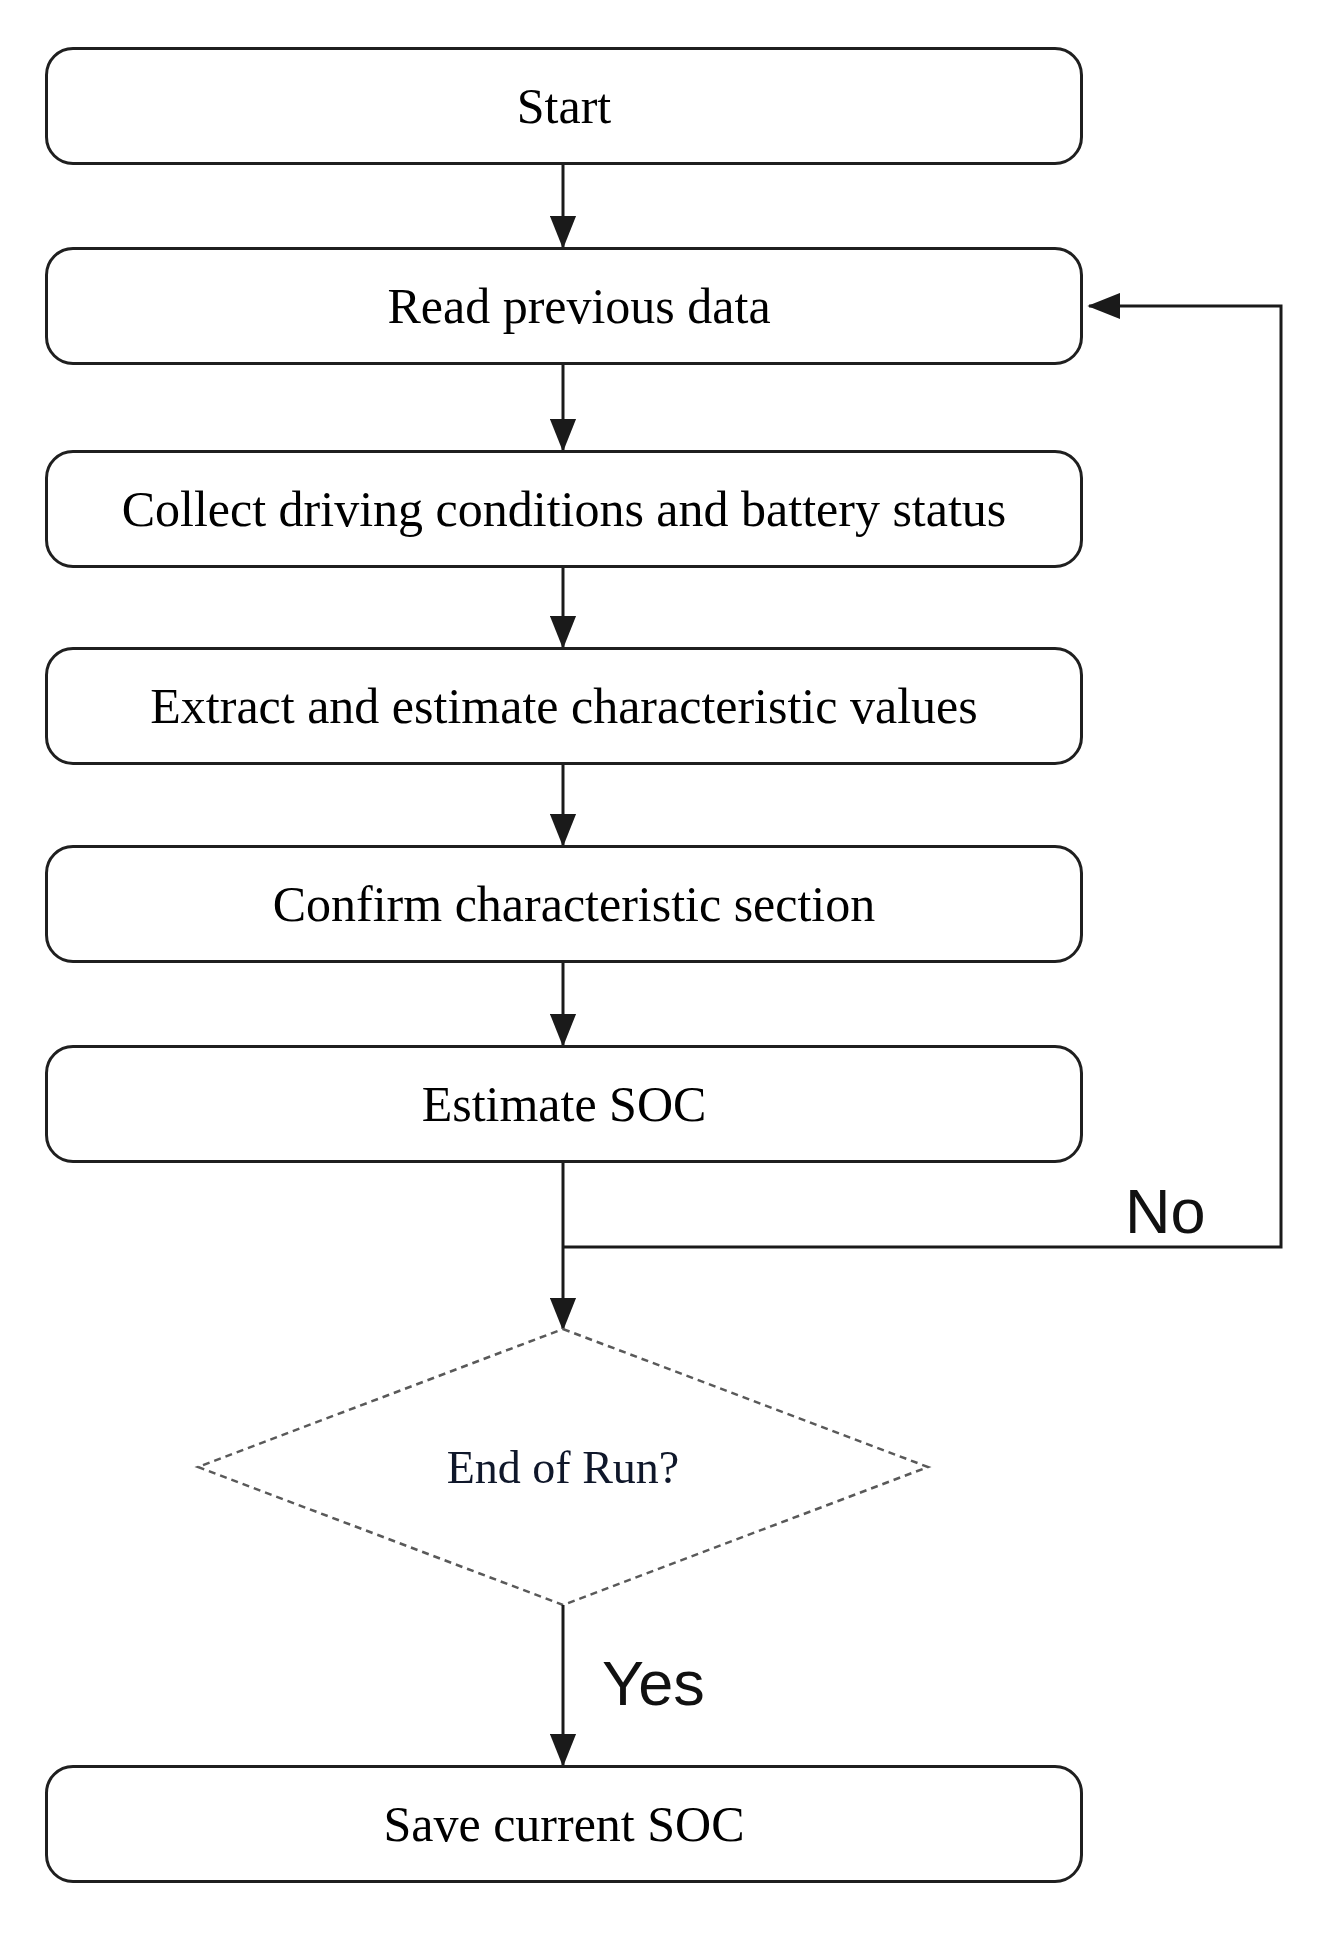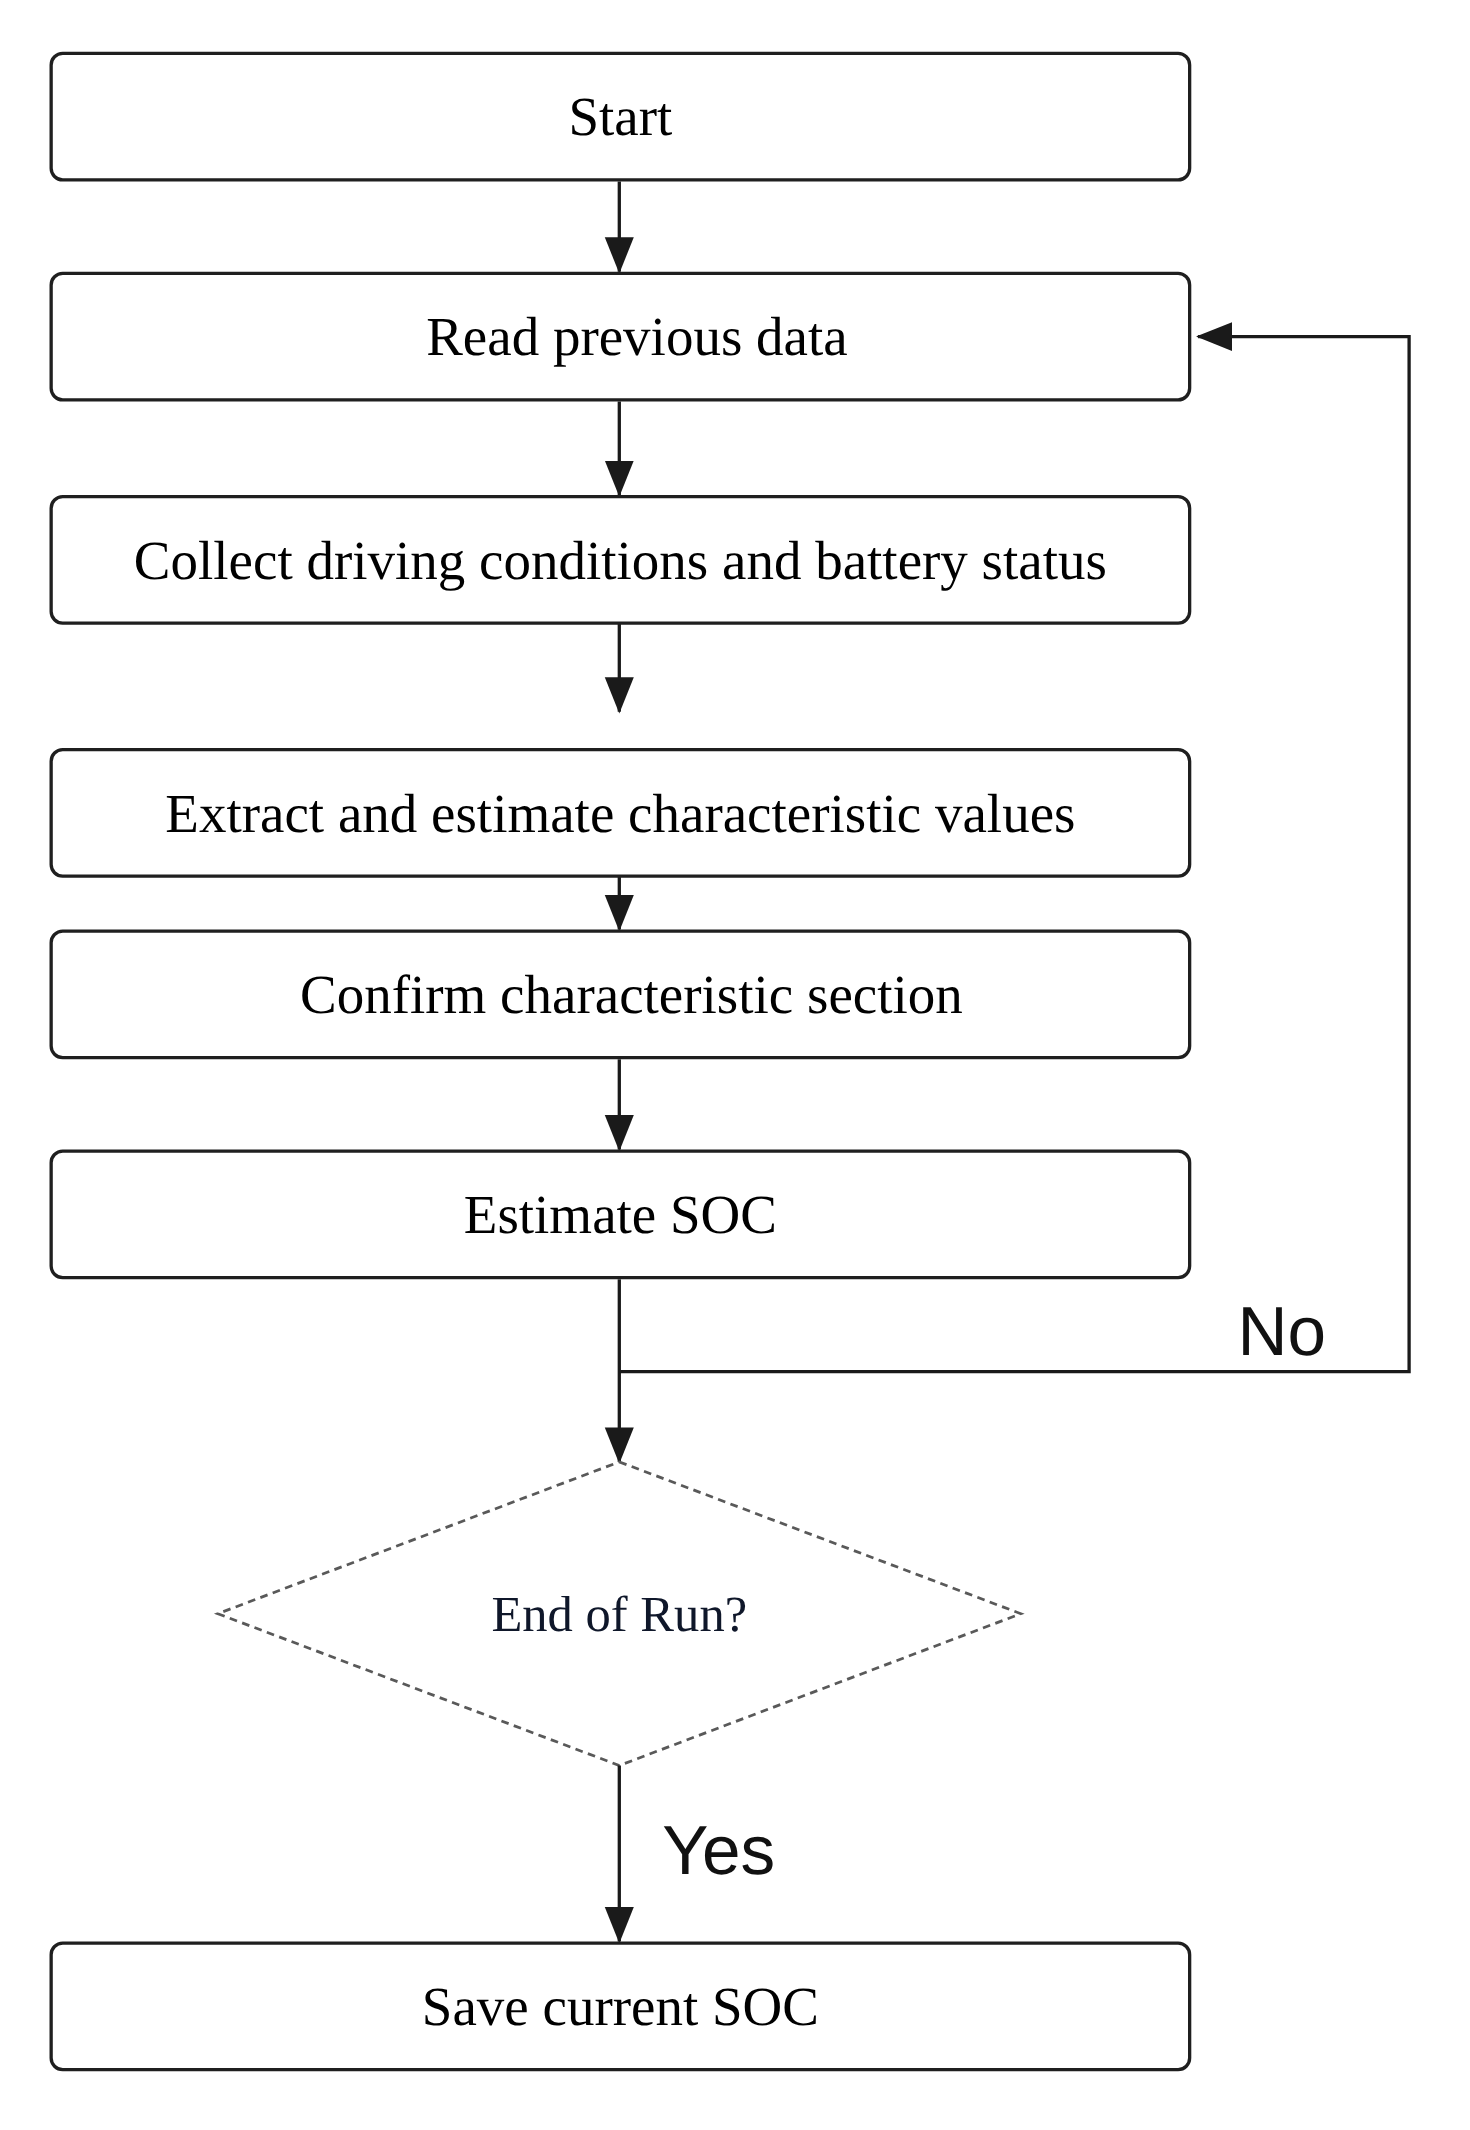--- a/index.html
+++ b/index.html
@@ -22,34 +22,34 @@
     width: 1336px;
     height: 1936px;
   }
   .node.box {
     position: absolute;
     left: 45px;
     width: 1038px;
     height: 118px;
     box-sizing: border-box;
     border: 3px solid #1f1f1f;
-    border-radius: 12px;
+    border-radius: 28px;
     background: #ffffff;
     display: flex;
     align-items: center;
     justify-content: center;
     font-size: 50px;
     color: #000000;
     text-align: center;
     line-height: 1;
   }
   #node-start            { top: 47px;  }
   #node-read             { top: 247px; padding-left: 30px; }
   #node-collect          { top: 450px; }
-  #node-extract          { top: 647px; margin-top: 33px; }
+  #node-extract          { top: 647px; }
   #node-confirm          { top: 845px; padding-left: 20px; }
   #node-estimate         { top: 1045px; text-align: center;}
   #node-save             { top: 1765px;}
 
   .decision-text {
     position: absolute;
     left: 198px;
     top: 1329px;
     width: 730px;
     height: 276px;

